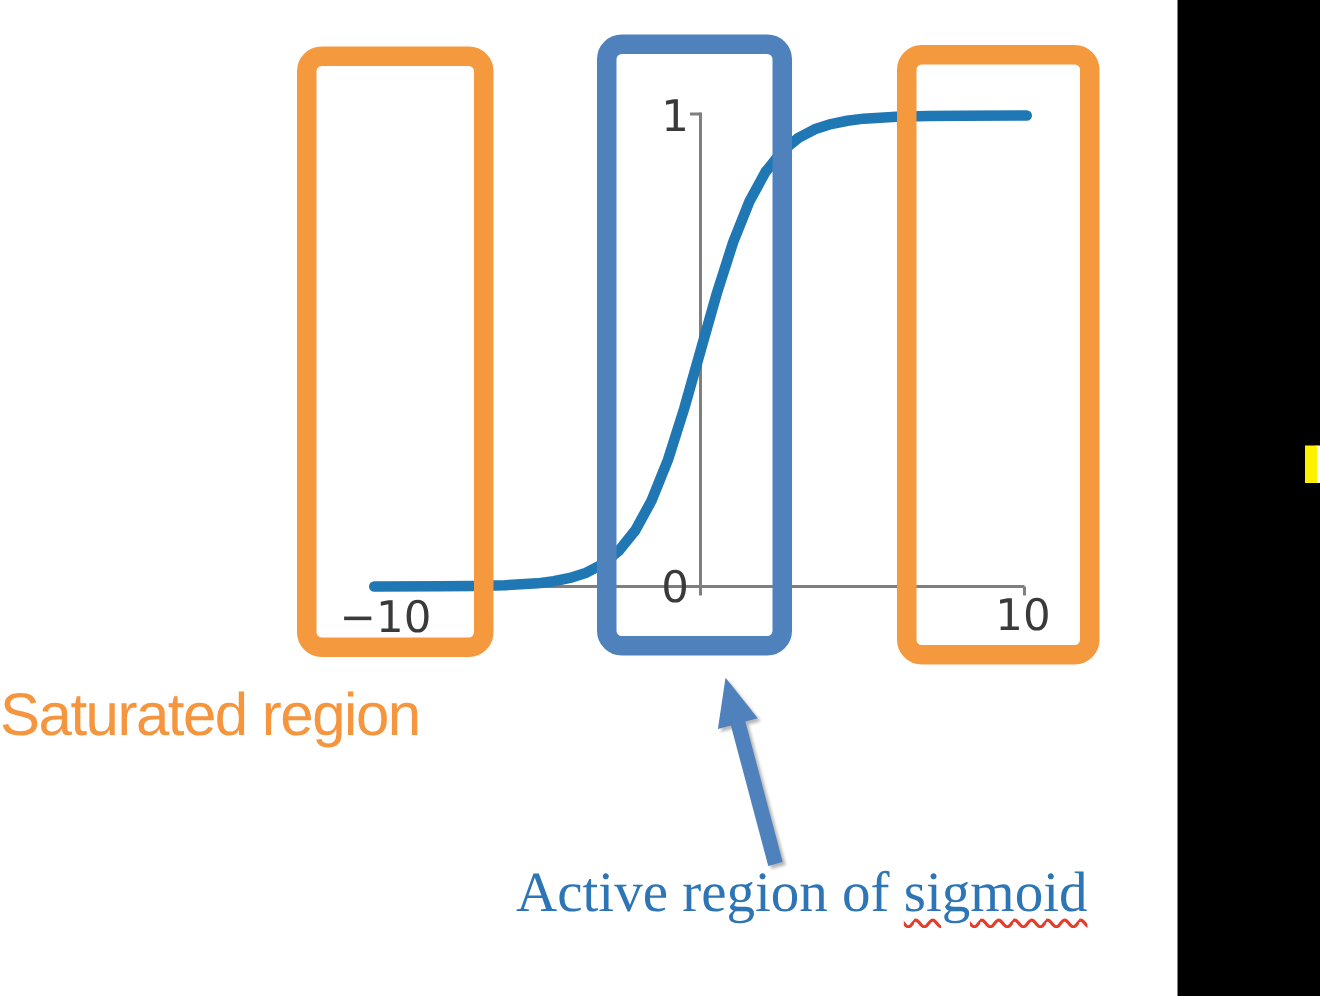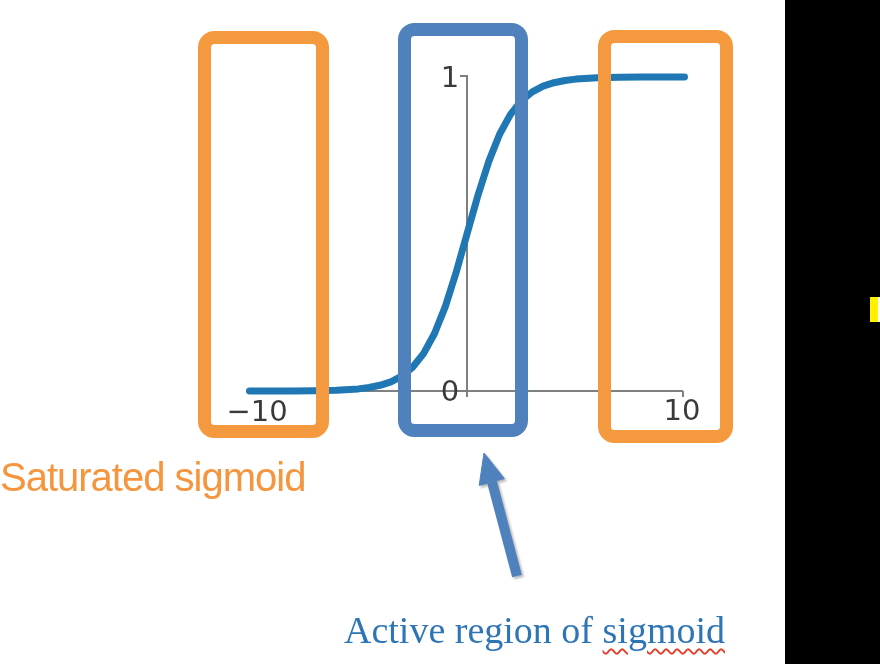--- a/index.html
+++ b/index.html
@@ -24,21 +24,21 @@
     font-family: "Liberation Sans", sans-serif;
     font-size: 40px;
     letter-spacing: -1px;
     line-height: 1;
     color: #F5953E;
     white-space: nowrap;
   }
   .label-active {
     position: absolute;
     left: 344px;
-    top: 611px;
+    top: 576px;
     font-family: "Liberation Serif", serif;
     font-size: 38px;
     line-height: 1;
     color: #2E75B6;
     white-space: nowrap;
   }
   .label-active .squiggle-word {
     text-decoration-line: underline;
     text-decoration-style: wavy;
     text-decoration-thickness: 2px;
@@ -80,16 +80,16 @@
     <rect x="204.5" y="37.5" width="118" height="394" rx="10" fill="none" stroke-width="13" stroke="#F5993E"></rect>
     <rect x="404.5" y="29.5" width="117" height="401" rx="10" fill="none" stroke-width="13" stroke="#4F81BD"></rect>
     <rect x="604.5" y="36.5" width="122" height="400" rx="10" fill="none" stroke-width="13" stroke="#F5993E"></rect>
 
     <g filter="url(#arrowShadow)" stroke="#4F81BD" fill="#4F81BD">
       <line x1="517" y1="576" x2="492" y2="482" stroke-width="10" stroke="#4F81BD"></line>
       <polygon points="484,453 504.3,478.6 479.2,485.4" fill="#4F81BD"></polygon>
     </g>
   </svg>
 
-  <div class="label-saturated" style="color: rgb(245, 149, 62);">Saturated sigmoid</div>
+  <div class="label-saturated" style="color: rgb(245, 149, 62);">Saturated region</div>
 
   <div class="label-active" style="color: rgb(46, 117, 182);"><span>Active region of </span><span class="squiggle-word" style="text-decoration-color: rgb(228, 61, 44);">sigmoid</span></div>
 </div>
 
 </body></html>

